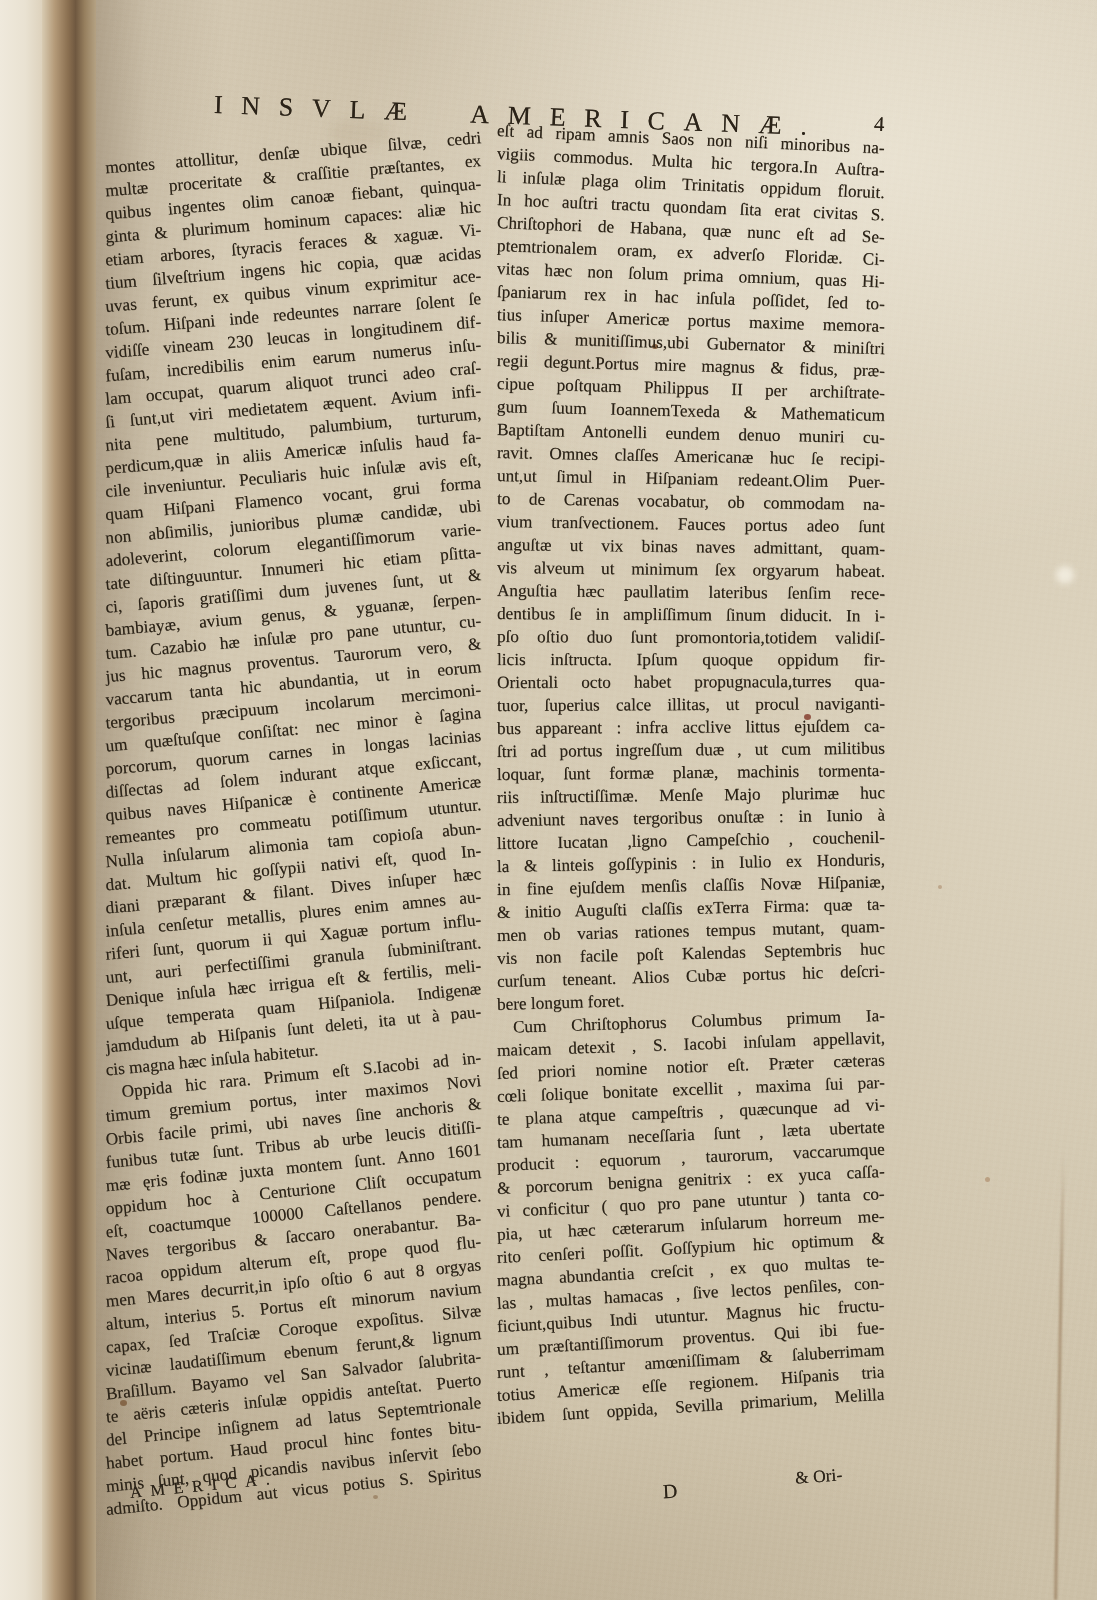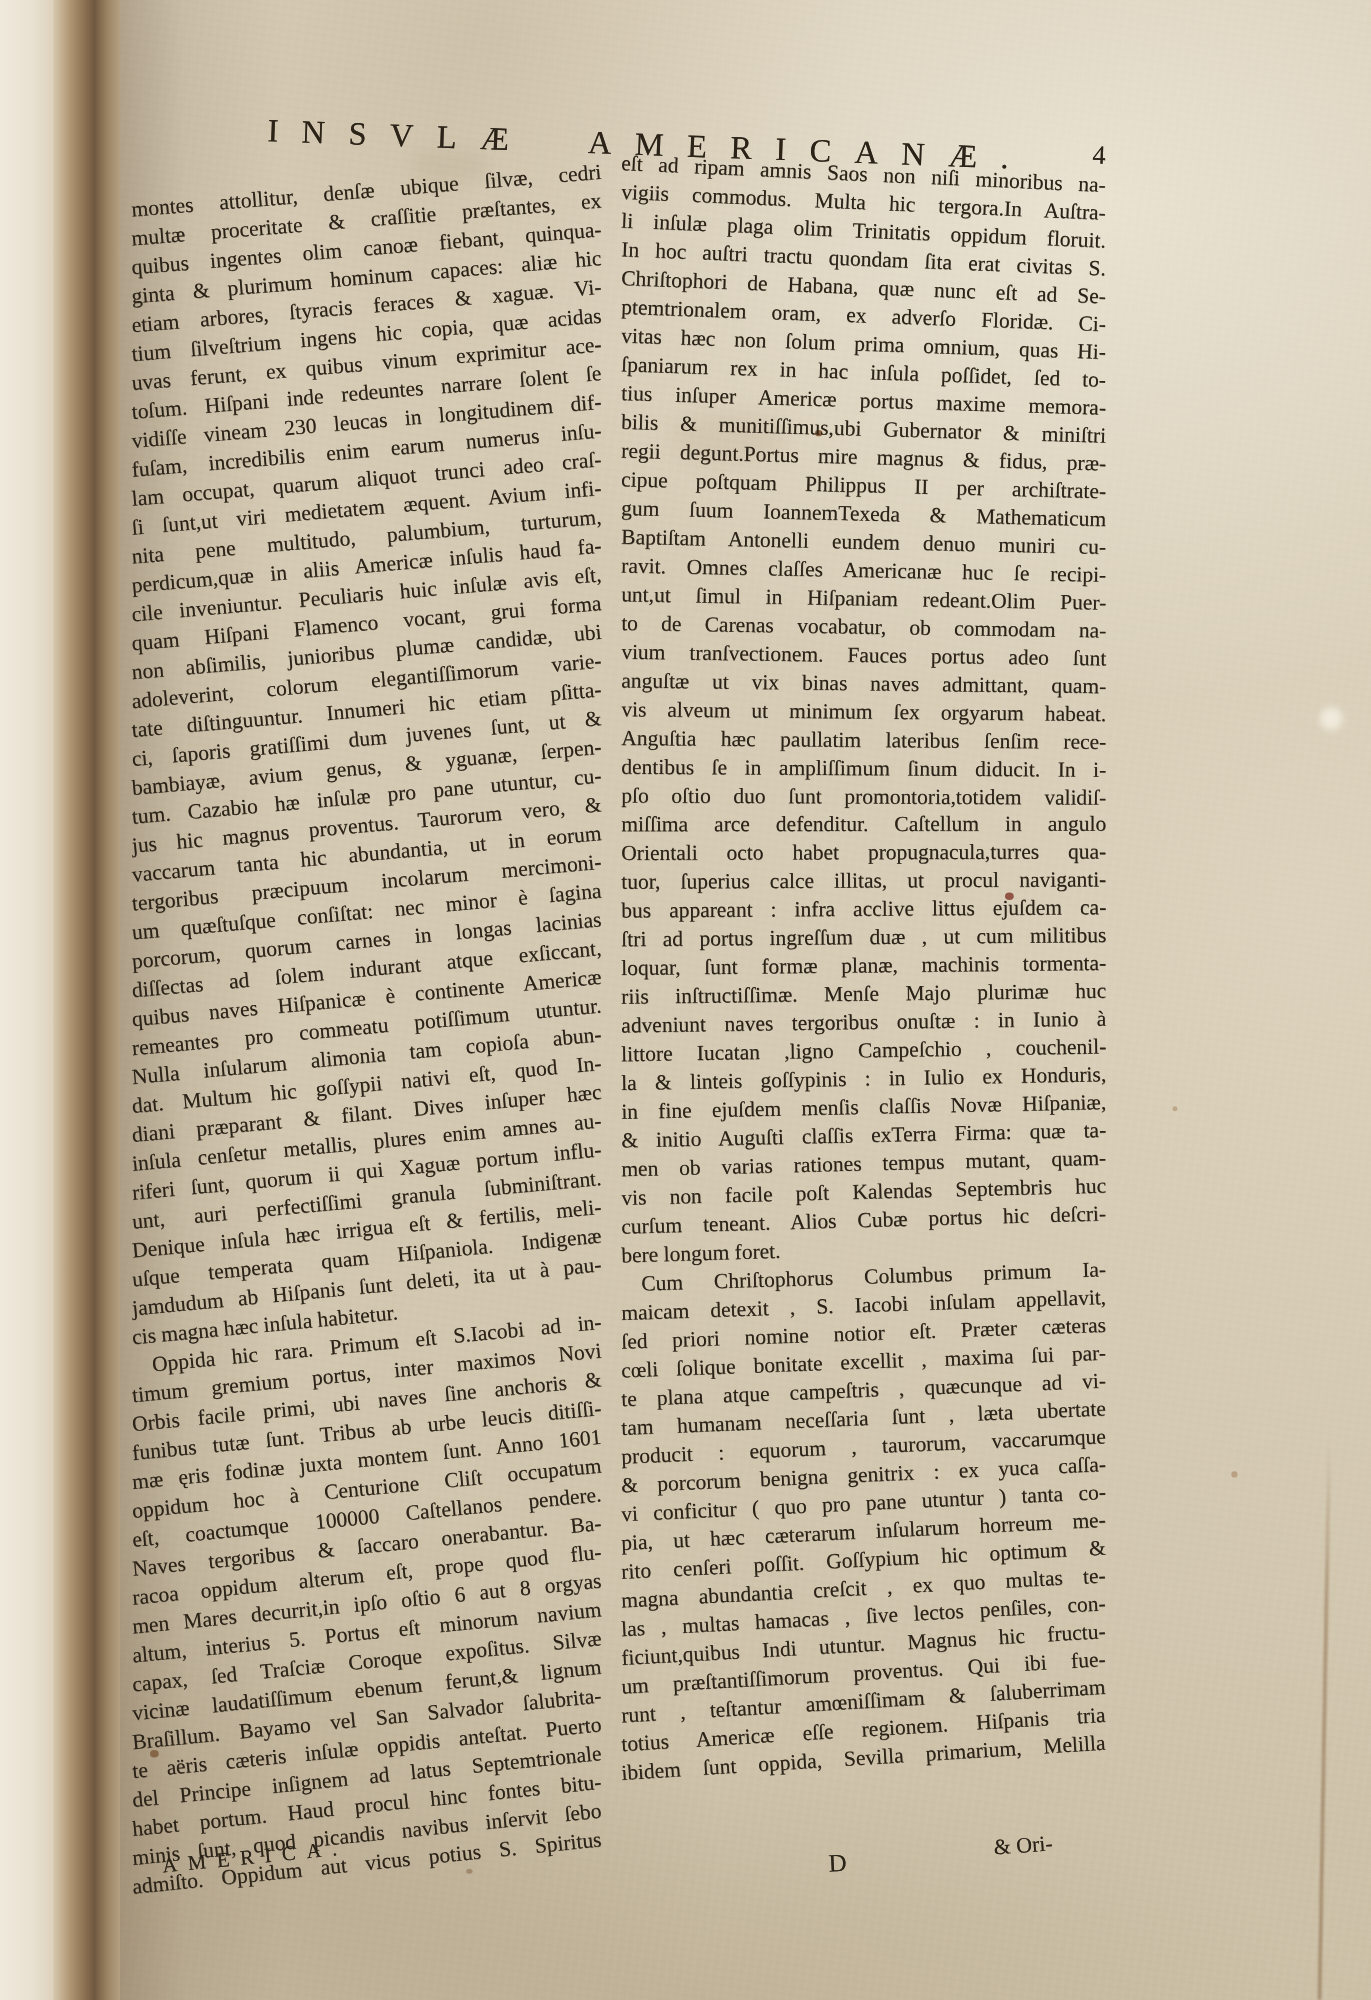--- a/index.html
+++ b/index.html
@@ -197,21 +197,21 @@
       <div class="line" style="transform: rotate(1.21034deg); transform-origin: 0% 50%;">Baptiſtam Antonelli eundem denuo muniri cu-</div>
       <div class="line" style="transform: rotate(1.10345deg); transform-origin: 0% 50%;">ravit.  Omnes claſſes Americanæ huc ſe recipi-</div>
       <div class="line" style="transform: rotate(0.996552deg); transform-origin: 0% 50%;">unt,ut ſimul in Hiſpaniam redeant.Olim Puer-</div>
       <div class="line" style="transform: rotate(0.889655deg); transform-origin: 0% 50%;">to de Carenas vocabatur, ob commodam na-</div>
       <div class="line" style="transform: rotate(0.782759deg); transform-origin: 0% 50%;">vium tranſvectionem.  Fauces portus adeo ſunt</div>
       <div class="line" style="transform: rotate(0.675862deg); transform-origin: 0% 50%;">anguſtæ ut vix binas naves admittant,  quam-</div>
       <div class="line" style="transform: rotate(0.568966deg); transform-origin: 0% 50%;">vis alveum ut minimum ſex orgyarum habeat.</div>
       <div class="line" style="transform: rotate(0.462069deg); transform-origin: 0% 50%;">Anguſtia hæc paullatim lateribus ſenſim rece-</div>
       <div class="line" style="transform: rotate(0.355172deg); transform-origin: 0% 50%;">dentibus ſe in ampliſſimum ſinum diducit.  In i-</div>
       <div class="line" style="transform: rotate(0.248276deg); transform-origin: 0% 50%;">pſo oſtio duo ſunt promontoria,totidem validiſ-</div>
-      <div class="line" style="transform: rotate(-0.0724137deg); transform-origin: 0% 50%;">miſſima arce defenditur.  Caſtellum in angulo</div>
+      <div class="line" style="transform: rotate(0.0344827deg); transform-origin: 0% 50%;">licis inſtructa.  Ipſum quoque oppidum fir-</div>
       <div class="line" style="transform: rotate(-0.17931deg); transform-origin: 0% 50%;">Orientali octo habet propugnacula,turres qua-</div>
       <div class="line" style="transform: rotate(-0.286207deg); transform-origin: 0% 50%;">tuor, ſuperius calce illitas, ut procul naviganti-</div>
       <div class="line" style="transform: rotate(-0.393103deg); transform-origin: 0% 50%;">bus appareant :  infra acclive littus ejuſdem ca-</div>
       <div class="line" style="transform: rotate(-0.5deg); transform-origin: 0% 50%;">ſtri ad portus ingreſſum duæ ,  ut cum militibus</div>
       <div class="line" style="transform: rotate(-0.606897deg); transform-origin: 0% 50%;">loquar, ſunt formæ planæ, machinis tormenta-</div>
       <div class="line" style="transform: rotate(-0.713793deg); transform-origin: 0% 50%;">riis inſtructiſſimæ.   Menſe Majo  plurimæ huc</div>
       <div class="line" style="transform: rotate(-0.82069deg); transform-origin: 0% 50%;">adveniunt naves tergoribus onuſtæ :  in Iunio à</div>
       <div class="line" style="transform: rotate(-0.927586deg); transform-origin: 0% 50%;">littore Iucatan ,ligno Campeſchio , couchenil-</div>
       <div class="line" style="transform: rotate(-1.03448deg); transform-origin: 0% 50%;">la &amp; linteis goſſypinis :  in Iulio ex Honduris,</div>
       <div class="line" style="transform: rotate(-1.14138deg); transform-origin: 0% 50%;">in fine ejuſdem menſis claſſis Novæ Hiſpaniæ,</div>

